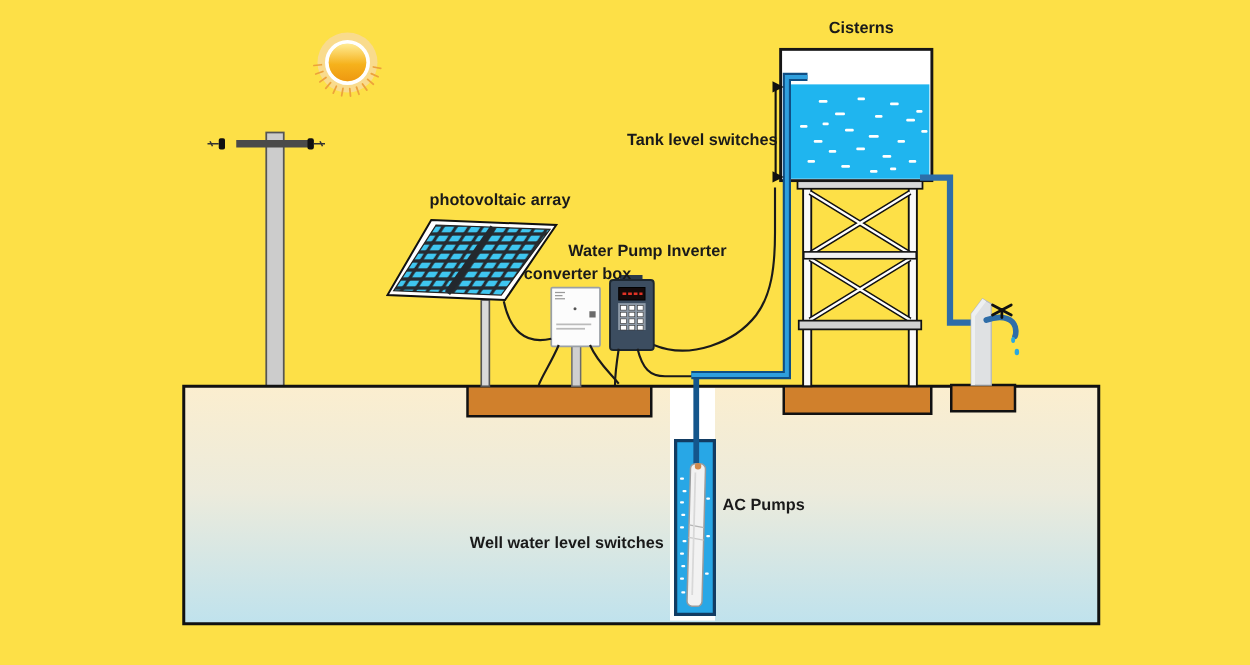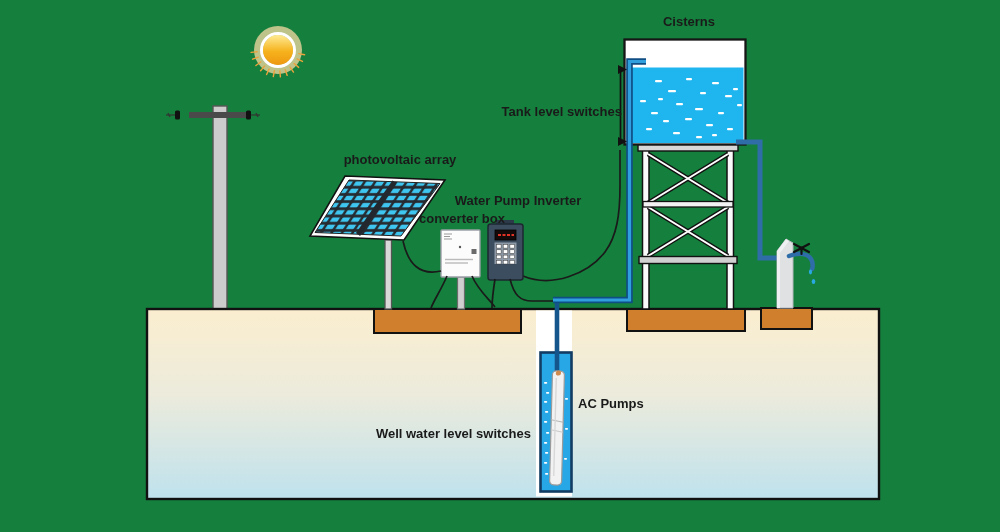--- a/index.html
+++ b/index.html
@@ -1,16 +1,16 @@
 <!DOCTYPE html>
 <html><head>
 <meta charset="utf-8">
 <style>
   html,body{margin:0;padding:0;background:#fff;}
-  #stage{position:relative;width:1000px;height:532px;background:#15803d;overflow:hidden;
+  #stage{position:relative;width:1000px;height:532px;background:#fde047;overflow:hidden;
          font-family:"Liberation Sans", sans-serif;}
   svg{position:absolute;left:0;top:0;}
   text{font-family:"Liberation Sans", sans-serif;font-weight:600;fill:#1a1a1a;}
 </style>
 </head>
 <body>
 
 <div id="stage">
 <svg width="1000" height="532" viewBox="0 0 1000 532">
   <defs>

